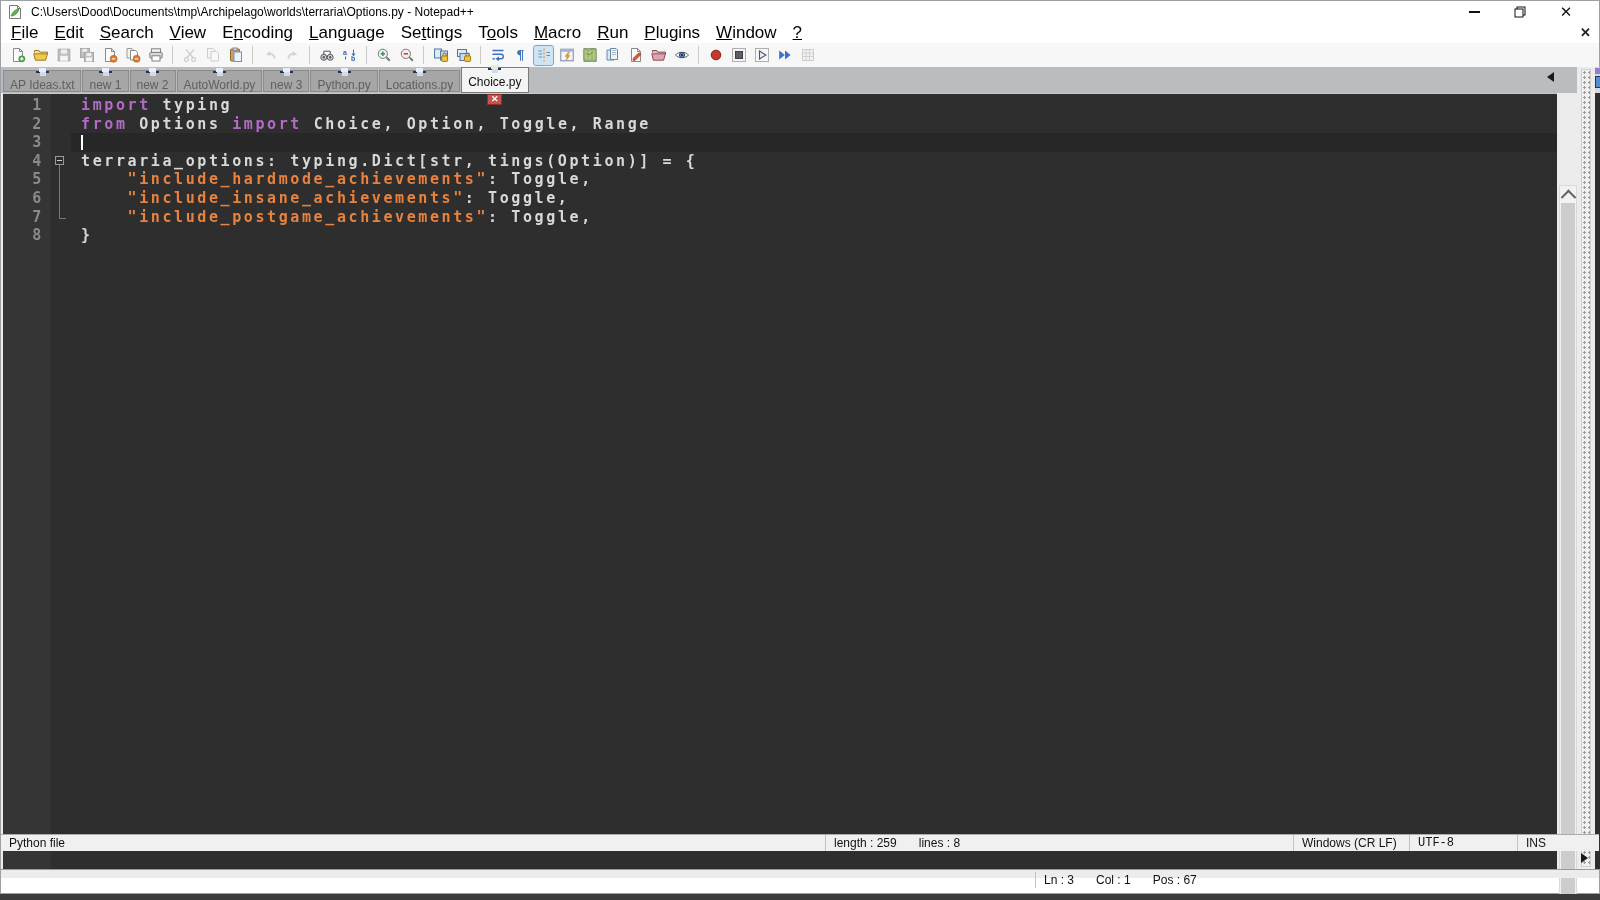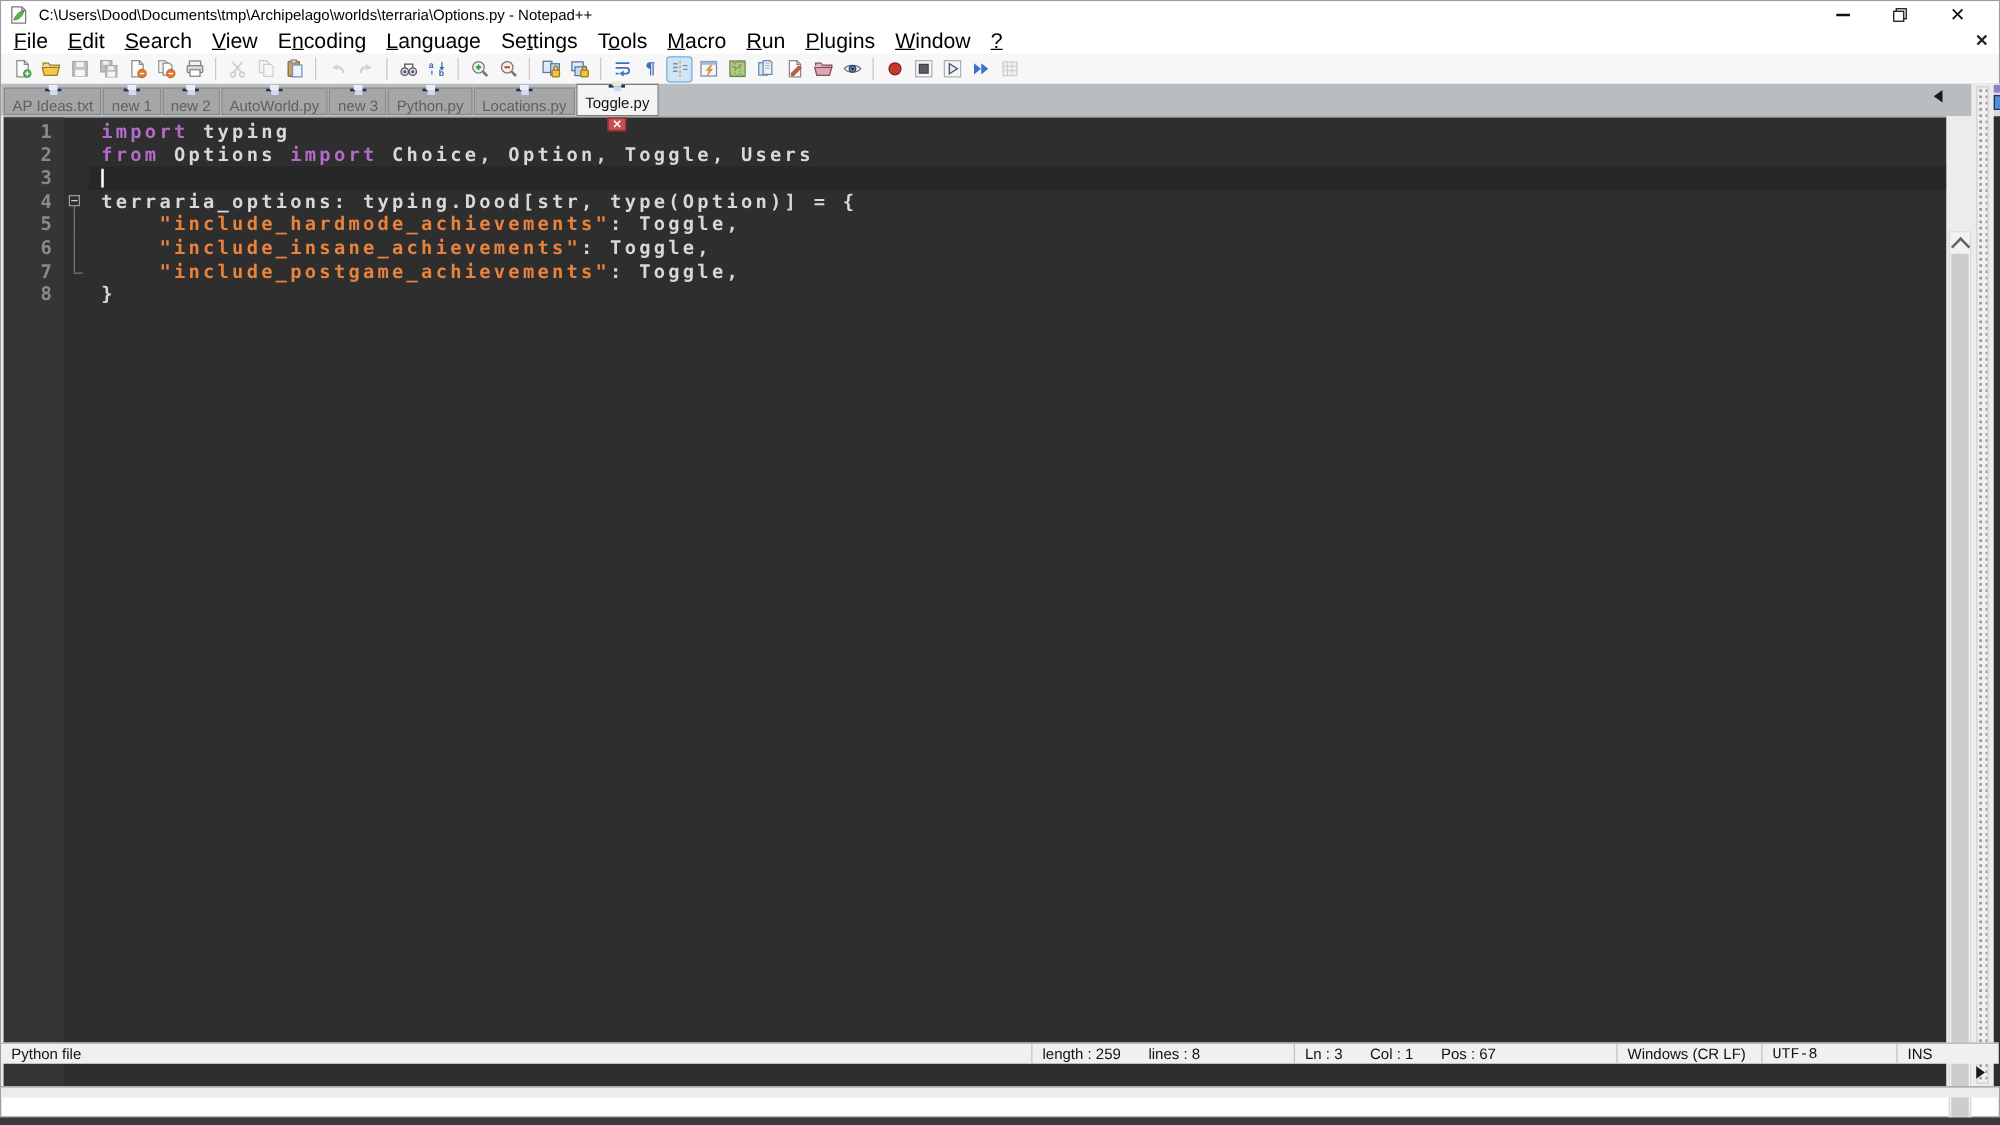--- a/index.html
+++ b/index.html
@@ -464,21 +464,21 @@
           <span>Python.py</span>
           <span class="tab-close">✕</span>
         </div>
         <div class="tab">
           <span class="floppy saved"></span>
           <span>Locations.py</span>
           <span class="tab-close">✕</span>
         </div>
         <div class="tab active">
           <span class="floppy activef"></span>
-          <span>Toggle.py</span>
+          <span>Choice.py</span>
           <span class="tab-close">✕</span>
         </div>
       </div>
     <div class="tab-scroll-left" style="left:1546px;"></div>
   </div>
 
   <div class="editor-band">
     <div class="editor">
       <div class="gutter" id="gutter">
           <div class="ln">1</div>
@@ -505,23 +505,23 @@
             <div class="fold-line"></div>
           </div>
           <div class="fold-cell">
             <div class="fold-end-v"></div>
             <div class="fold-end-h"></div>
           </div>
           <div class="fold-cell"></div>
         </div>
       <div class="code" id="code">
           <div class="code-line"><span class="seg-keyword">import</span><span class="seg-default"> typing</span></div>
-          <div class="code-line"><span class="seg-keyword">from</span><span class="seg-default"> Options </span><span class="seg-keyword">import</span><span class="seg-default"> Choice, Option, Toggle, Users</span></div>
+          <div class="code-line"><span class="seg-keyword">from</span><span class="seg-default"> Options </span><span class="seg-keyword">import</span><span class="seg-default"> Choice, Option, Toggle, Range</span></div>
           <div class="code-line current"><span class="caret"></span></div>
-          <div class="code-line"><span class="seg-default">terraria_options: typing.Dood[str, type(Option)] = {</span></div>
+          <div class="code-line"><span class="seg-default">terraria_options: typing.Dict[str, tings(Option)] = {</span></div>
           <div class="code-line"><span class="seg-default">    </span><span class="seg-string">"include_hardmode_achievements"</span><span class="seg-default">: Toggle,</span></div>
           <div class="code-line"><span class="seg-default">    </span><span class="seg-string">"include_insane_achievements"</span><span class="seg-default">: Toggle,</span></div>
           <div class="code-line"><span class="seg-default">    </span><span class="seg-string">"include_postgame_achievements"</span><span class="seg-default">: Toggle,</span></div>
           <div class="code-line"><span class="seg-default">}</span></div>
         </div>
     </div>
 
     <div class="vscroll">
       <div class="vs-arrow vs-up">
           <div class="chev up"></div>
@@ -546,21 +546,21 @@
   <div class="frame-bottom"></div>
 
   <div class="statusbar">
     <div class="sb-sec sb-first" style="left:0;width:824px;">
       <span>Python file</span>
     </div>
     <div class="sb-sec" style="left:824px;width:210px;">
       <span>length : 259</span>
       <span>lines : 8</span>
     </div>
-    <div class="sb-sec" style="left:1034px;width:258px;">
+    <div class="sb-sec" style="left:1034px;width:258px;margin-top:37px;">
       <span>Ln : 3</span>
       <span>Col : 1</span>
       <span>Pos : 67</span>
     </div>
     <div class="sb-sec" style="left:1292px;width:116px;">
       <span>Windows (CR LF)</span>
     </div>
     <div class="sb-sec" style="left:1408px;width:108px;font-family:Liberation Mono, monospace;">
       <span>UTF-8</span>
     </div>

